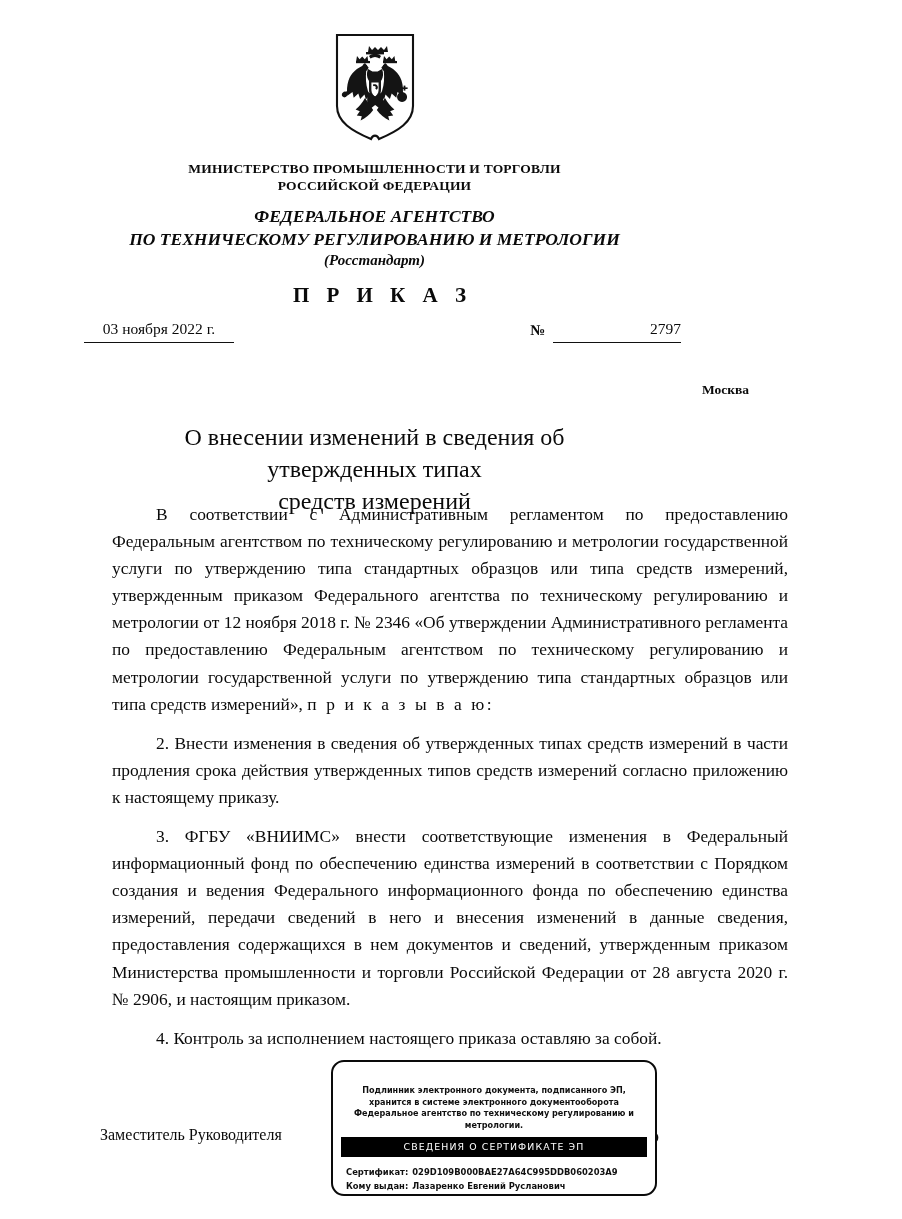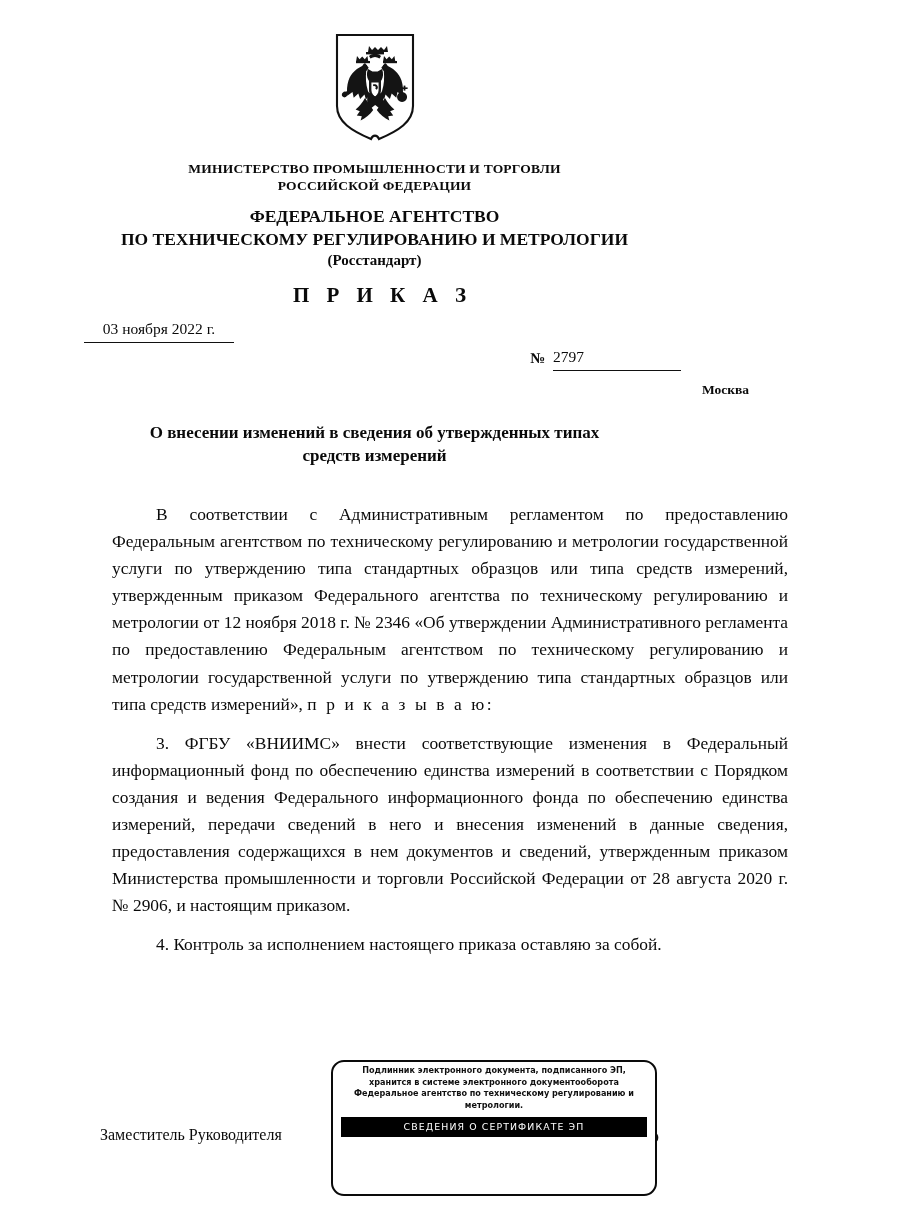--- a/index.html
+++ b/index.html
@@ -52,20 +52,21 @@
   }
   .agency {
     position: absolute;
     left: 0;
     right: 0;
     top: 205px;
     text-align: center;
     font-weight: bold;
     font-size: 17.5px;
     line-height: 1.3;
+    font-style: italic;
   }
   .agency .short {
     font-size: 15px;
     font-weight: bold;
   }
 
   .order-word {
     position: absolute;
     left: 0;
     right: 0;
@@ -103,45 +104,44 @@
     align-items: flex-end;
     gap: 8px;
   }
   .num-sign {
     font-size: 15px;
     font-weight: bold;
     padding-bottom: 4px;
   }
   .num-field {
     width: 128px;
-    text-align: left;
+    text-align: right;
     font-size: 15.5px;
     border-bottom: 1.6px solid #111;
     padding-bottom: 4px;
-    margin-top: 28px;
   }
 
   .city {
     position: absolute;
     left: 0;
     right: 0;
     top: 382px;
     text-align: right;
     font-weight: bold;
     font-size: 13.5px;
   }
 
   .doc-title {
     position: absolute;
     left: 130px;
     right: 130px;
     top: 422px;
     text-align: center;
-    font-weight: bold;
-    font-size: 17px;
+    font-weight: normal;
+    font-size: 24px;
     line-height: 1.33;
   }
 
   
   .body-text {
     position: absolute;
     left: 100px;
     top: 489px;
     width: 700px;
     text-align: justify;
@@ -189,21 +189,21 @@
     height: 136px;
     border: 2.6px solid #0a0a0a;
     border-radius: 13px;
     background: #ffffff;
     box-sizing: border-box;
     font-family: "DejaVu Sans", "Liberation Sans", sans-serif;
     overflow: hidden;
     z-index: 5;
   }
   .stamp-head {
-    padding: 3px 13px 3px 13px;
+    padding: 23px 13px 3px 13px;
     text-align: center;
     font-size: 8.1px;
     font-weight: bold;
     line-height: 1.45;
     color: #101010;
   }
   .stamp-bar {
     margin: 2px 8px 0 8px;
     background: #000000;
     color: #ffffff;
@@ -298,32 +298,44 @@
 
   <div class="city">Москва</div>
 
   <div class="doc-title">
     <div>О внесении изменений в сведения об утвержденных типах</div>
     <div>средств измерений</div>
   </div>
 
   <div class="body-text">
     <p><span>В соответствии с Административным регламентом по предоставлению Федеральным агентством по техническому регулированию и метрологии государственной услуги по утверждению типа стандартных образцов или типа средств измерений, утвержденным приказом Федерального агентства по техническому регулированию и метрологии от 12 ноября 2018 г. № 2346 «Об утверждении Административного регламента по предоставлению Федеральным агентством по техническому регулированию и метрологии государственной услуги по утверждению типа стандартных образцов или типа средств измерений», </span><span class="spaced">п р и к а з ы в а ю:</span></p>
+    <p>2. Внести изменения в сведения об утвержденных типах средств измерений в части продления срока действия утвержденных типов средств измерений согласно приложению к настоящему приказу.</p>
     <p>3. ФГБУ «ВНИИМС» внести соответствующие изменения в Федеральный информационный фонд по обеспечению единства измерений в соответствии с Порядком создания и ведения Федерального информационного фонда по обеспечению единства измерений, передачи сведений в него и внесения изменений в данные сведения, предоставления содержащихся в нем документов и сведений, утвержденным приказом Министерства промышленности и торговли Российской Федерации от 28 августа 2020 г. № 2906, и настоящим приказом.</p>
     <p>4.  Контроль за исполнением настоящего приказа оставляю за собой.</p>
   </div>
 
   <div class="sign-row">
     <span class="sign-post">Заместитель Руководителя</span>
     <span class="sign-name">Е.Р.Лазаренко</span>
   </div>
 
   <div class="stamp">
     <div class="stamp-head">
       <div>Подлинник электронного документа, подписанного ЭП,</div>
       <div>хранится в системе электронного документооборота</div>
       <div>Федеральное агентство по техническому регулированию и</div>
       <div>метрологии.</div>
     </div>
     <div class="stamp-bar">СВЕДЕНИЯ О СЕРТИФИКАТЕ ЭП</div>
+    <div class="stamp-details">
+      <div>
+        <span class="k">Сертификат:</span><span class="v">029D109B000BAE27A64C995DDB060203A9</span>
+      </div>
+      <div>
+        <span class="k">Кому выдан:</span><span class="v">Лазаренко Евгений Русланович</span>
+      </div>
+      <div>
+        <span class="k">Действителен:</span><span class="v">с 27.12.2021 до 27.12.2022</span>
+      </div>
+    </div>
   </div>
 
 </div>
 
 </body></html>

